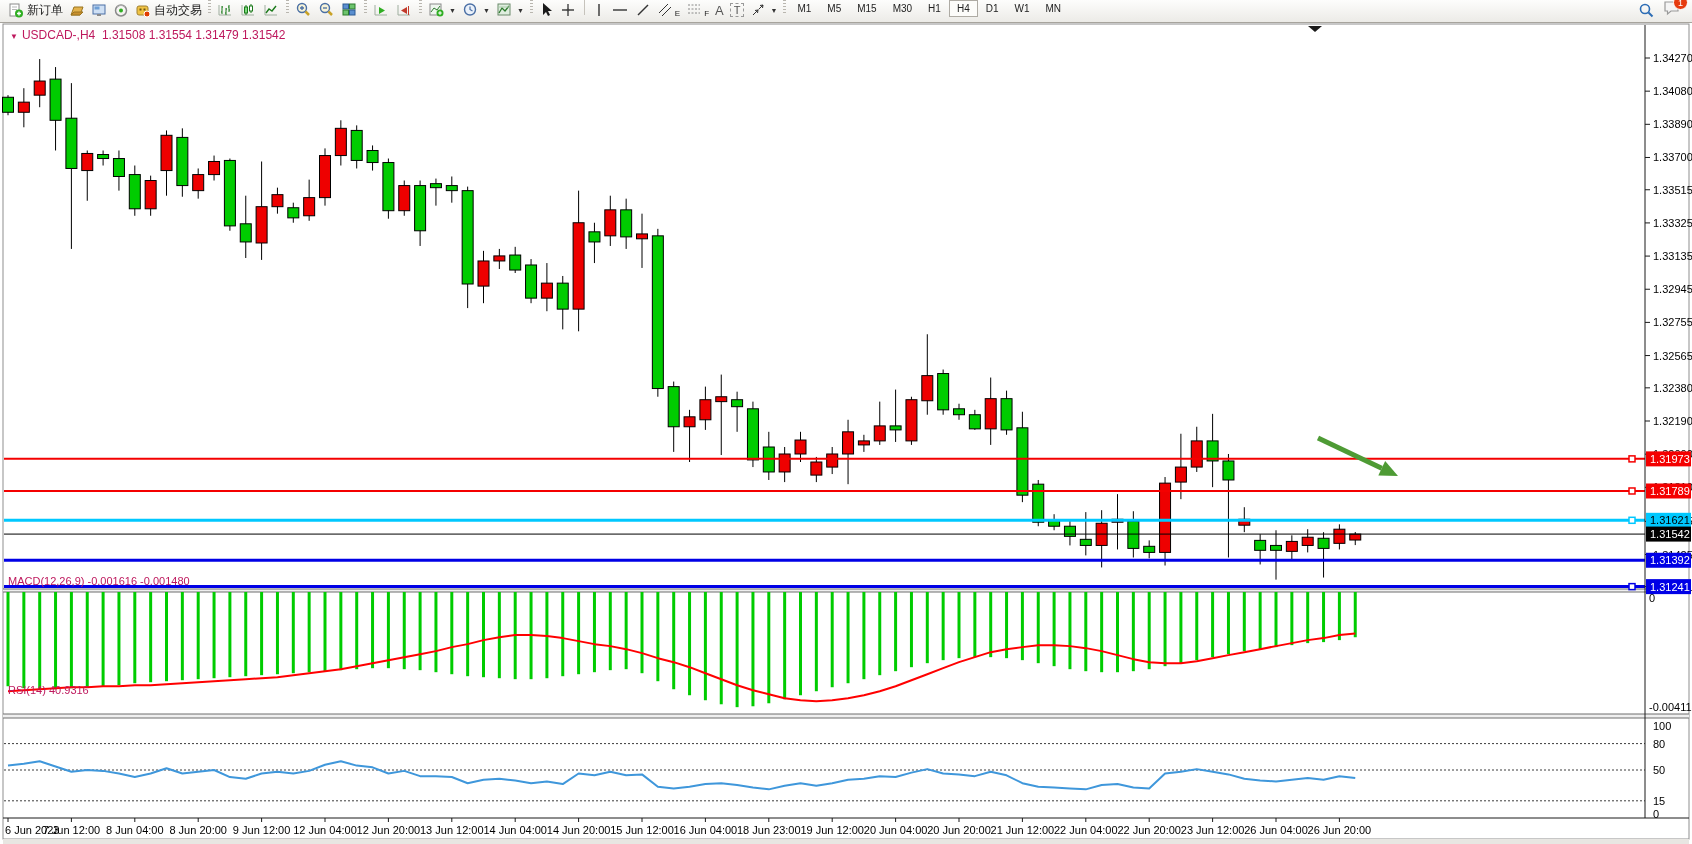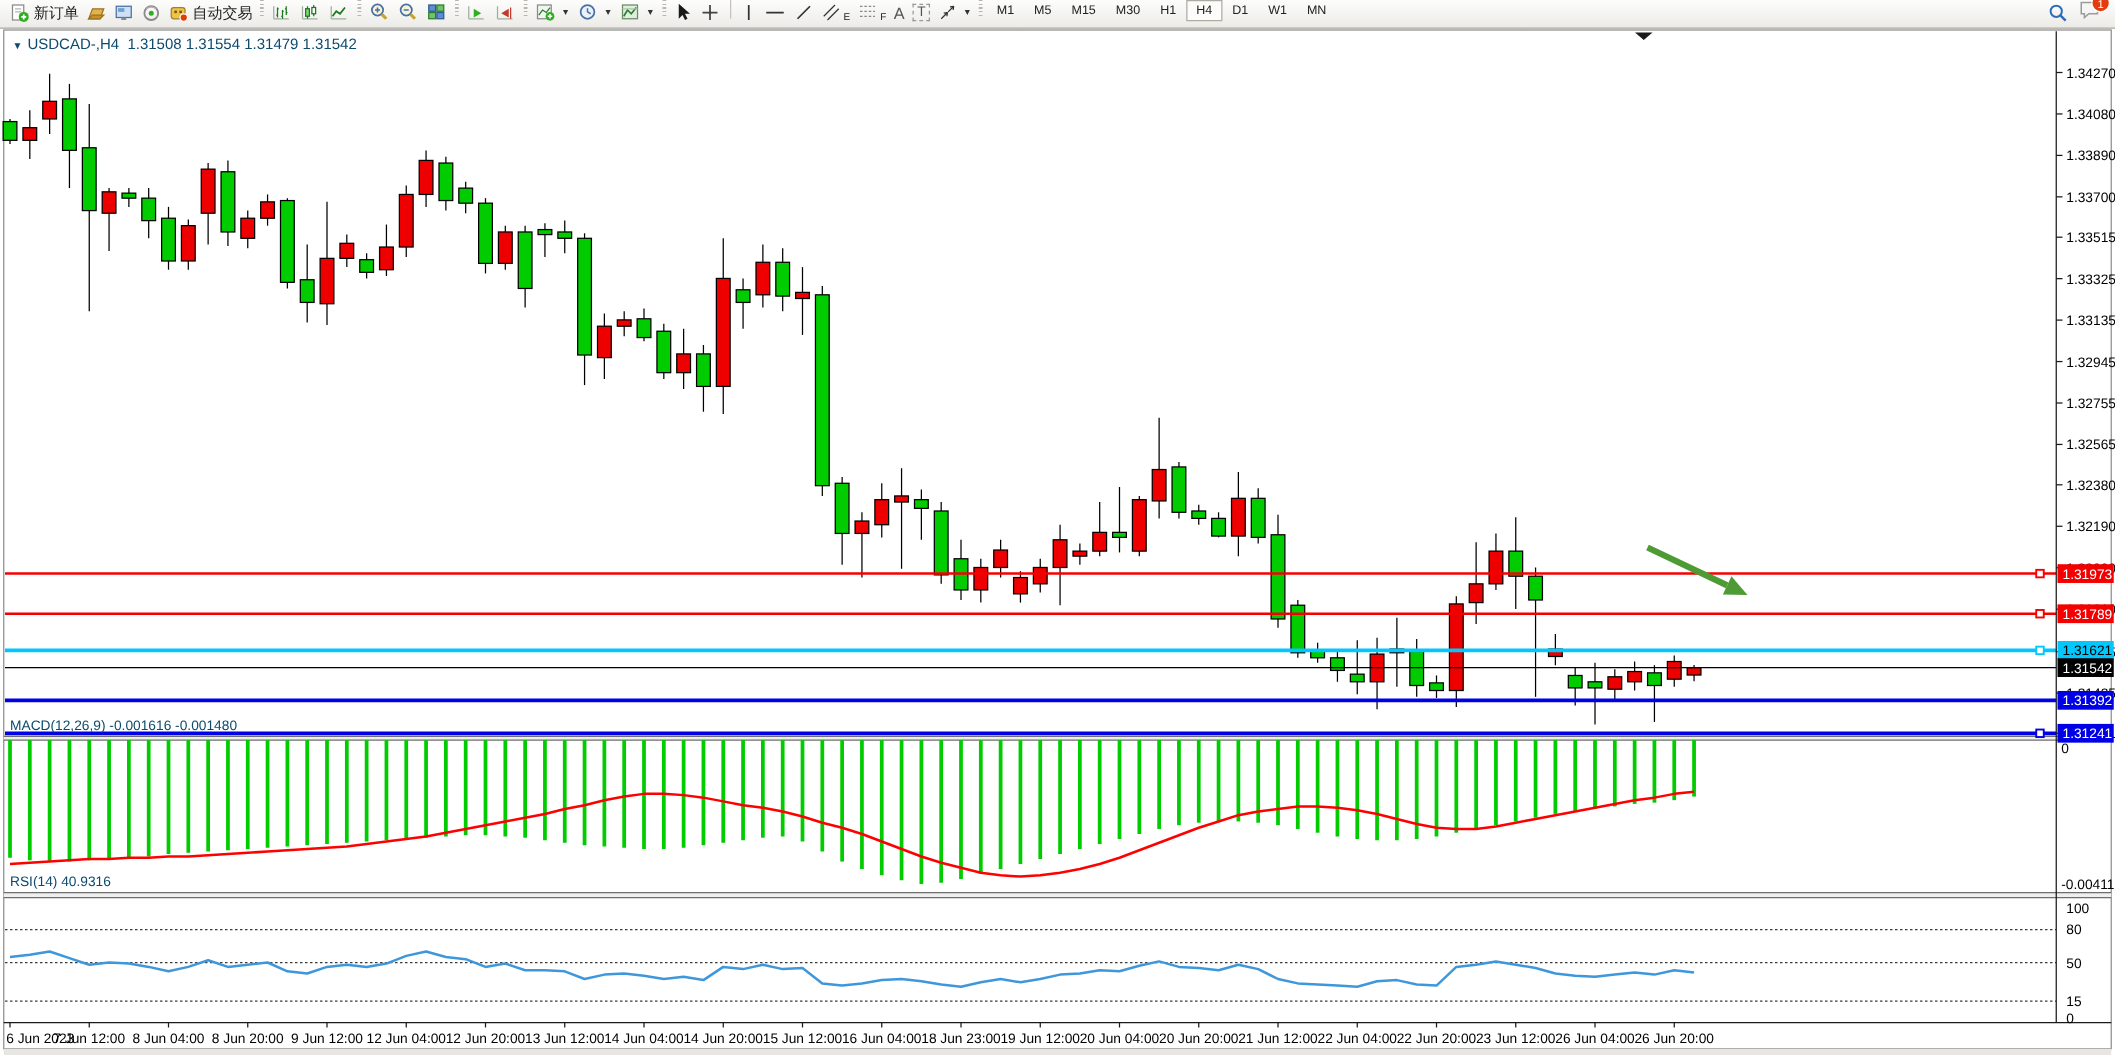--- a/index.html
+++ b/index.html
@@ -12,26 +12,26 @@
   .tb-btn{height:20px;display:flex;align-items:center;gap:3px;padding:0 3px;font-size:12px;color:#222;flex:none}
   .tb-sep{width:1px;height:15px;background:#c6c3bc;margin:0 5px;flex:none}
   .tb-dots{width:3px;height:15px;margin:0 3px;flex:none;background:repeating-linear-gradient(#b9b6af 0 1px,transparent 1px 3px)}
   .caret{font-size:7px;color:#333;margin-left:1px}
   .tf{padding:2px 7px;font-size:10px;color:#222;border:1px solid transparent;flex:none}
   .tf.active{background:#fcfcfa;border-color:#aeaba4}
   .right-group{margin-left:auto;display:flex;align-items:center;gap:8px;padding-right:6px}
   .chat-wrap{position:relative}
   .badge{position:absolute;top:-5px;right:-7px;background:#e63b0f;color:#fff;border-radius:50%;
          width:13px;height:13px;font-size:9px;display:flex;align-items:center;justify-content:center;border:1px solid #fff}
-  .ov{position:absolute;font-size:11px;color:#0c4a6e;z-index:3;white-space:pre}
+  .ov{position:absolute;font-size:11px;color:#be185d;z-index:3;white-space:pre}
   .ov .tri{font-size:8px;margin-right:4px}
   .ov b{font-weight:normal}
   #title-ov{top:28px;left:10px;font-size:12px}
   #macd-ov{top:575px;left:8px}
-  #rsi-ov{top:700px;left:8px}
+  #rsi-ov{top:684px;left:8px}
 </style>
 </head>
 <body>
 
 <div class="toolbar">
   <div class="tb-btn">
     <svg width="16" height="15">
         <rect x="2" y="1" width="9" height="12" fill="#fff" stroke="#8a8a8a"></rect>
         <line x1="4" y1="4" x2="9" y2="4" stroke="#b5b5b5"></line>
         <line x1="4" y1="6.5" x2="9" y2="6.5" stroke="#b5b5b5"></line>

